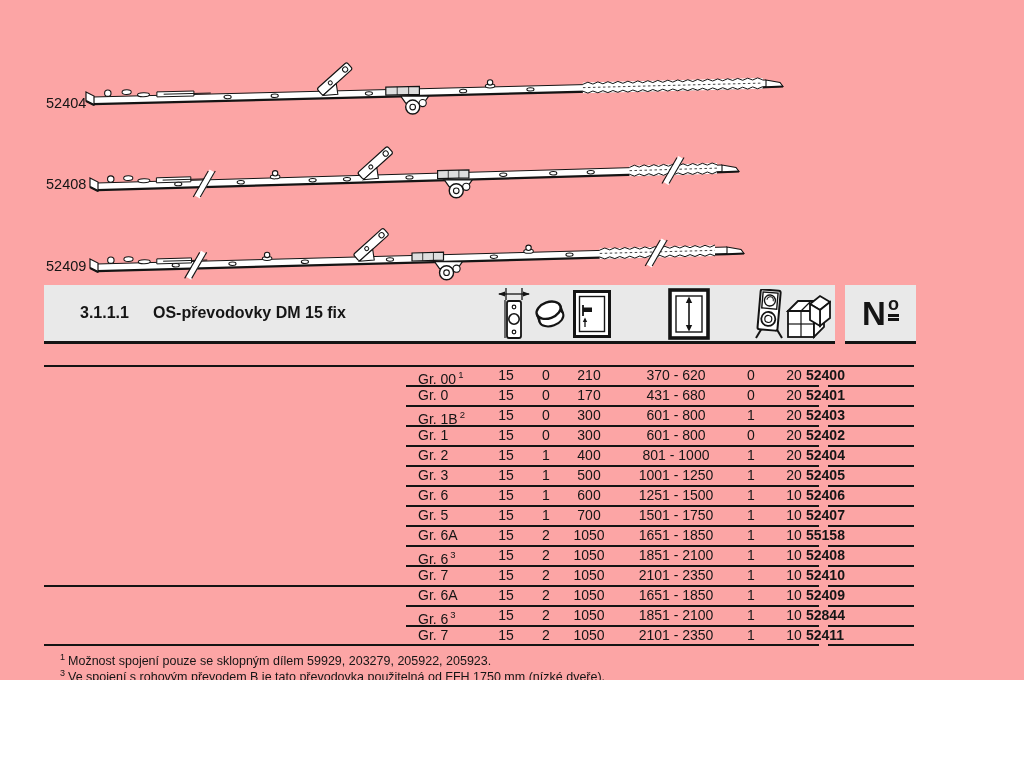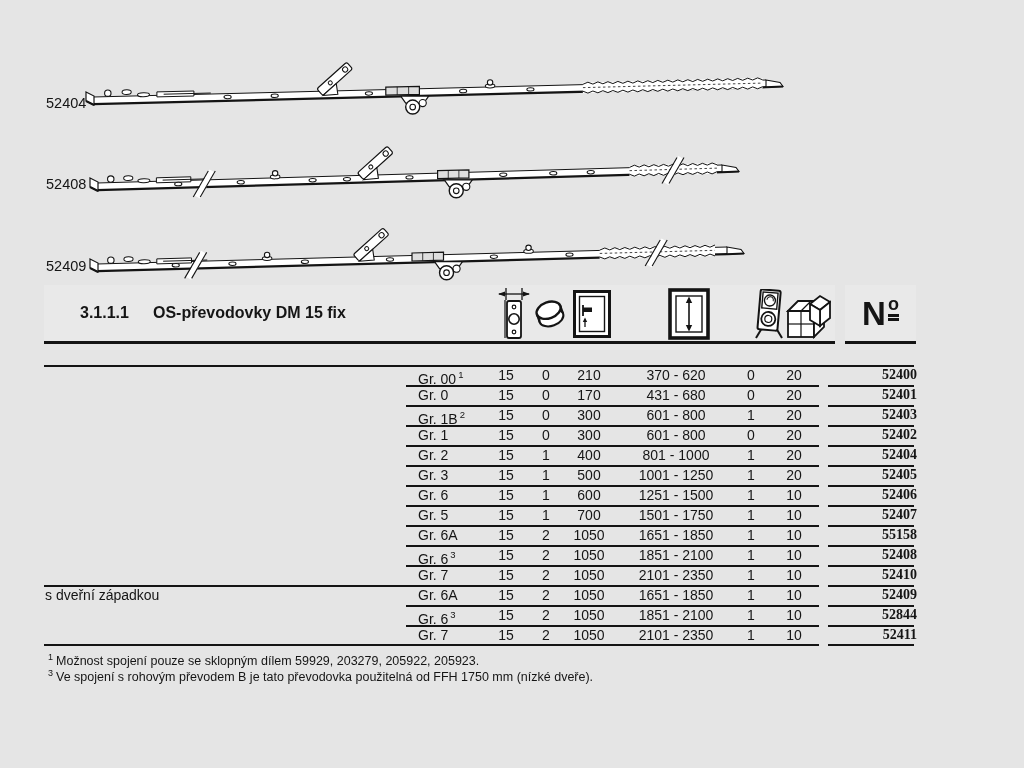--- a/index.html
+++ b/index.html
@@ -1,17 +1,17 @@
 <!DOCTYPE html>
 <html><head>
 <meta charset="utf-8">
 <style>
   html,body{margin:0;padding:0;background:#fff;}
   body{width:1024px;height:768px;font-family:"Liberation Sans",sans-serif;color:#151515;}
-  .page{position:relative;width:1024px;height:768px;background:#e5e5e5;overflow:hidden;}
+  .page{position:relative;width:1024px;height:680px;background:#fca5a5;overflow:hidden;}
   
   #drawlayer{position:absolute;left:0;top:0;width:1024px;height:300px;}
   .drw-label{position:absolute;left:46px;font-size:14.5px;}
   
   .hdr-bar{position:absolute;left:44px;top:285px;width:791px;height:56px;background:#e9e9e9;border-bottom:3px solid #141414;}
   .no-box{position:absolute;left:845px;top:285px;width:71px;height:56px;background:#e9e9e9;border-bottom:3px solid #141414;display:flex;align-items:center;justify-content:center;}
   .sec-num,.sec-title{position:absolute;top:0;height:56px;line-height:56px;font-weight:bold;font-size:16px;white-space:nowrap;}
   .sec-num{left:36px;}
   .sec-title{left:109px;}
   .hicon{position:absolute;}
@@ -24,24 +24,24 @@
   .cell{position:absolute;top:0;height:20px;line-height:20px;white-space:nowrap;}
   .c-section{left:1px;width:360px;}
   .c-group{left:374px;width:120px;}
   .c-group sup{font-size:9.5px;margin-left:2px;}
   .c-dm{left:442px;width:40px;text-align:center;}
   .c-v2{left:482px;width:40px;text-align:center;}
   .c-v3{left:511px;width:68px;text-align:center;}
   .c-ffh{left:575px;width:114px;text-align:center;}
   .c-v5{left:687px;width:40px;text-align:center;}
   .c-pack{left:730px;width:40px;text-align:center;}
-  .c-art{left:801px;width:72px;text-align:right;font-weight:bold;font-family:Liberation Serif, serif;}
+  .c-art{left:762px;width:72px;text-align:left;font-weight:bold;}
   .hline{position:absolute;background:#141414;}
   
-  .fns{position:absolute;left:48px;top:649px;font-size:12.5px;}
+  .fns{position:absolute;left:60px;top:649px;font-size:12.5px;}
   .fn{height:16px;line-height:16px;white-space:nowrap;}
   .fn sup{font-size:9px;margin-right:3px;}
 </style>
 </head>
 <body>
 
 <div class="page">
 
   <svg id="drawlayer" xmlns="http://www.w3.org/2000/svg">
       <g>
@@ -393,21 +393,20 @@
       <div class="trow" style="top: 260px;">
         <div class="cell c-group">Gr. 7</div>
         <div class="cell c-dm">15</div>
         <div class="cell c-v2">2</div>
         <div class="cell c-v3">1050</div>
         <div class="cell c-ffh">2101 - 2350</div>
         <div class="cell c-v5">1</div>
         <div class="cell c-pack">10</div>
         <div class="cell c-art">52411</div>
       </div>
-      <div class="cell c-section" style="top: 220px;">s dveřní západkou</div>
       <div class="hline" style="top: 0px; left: 0px; width: 870px; height: 2px;"></div>
       <div class="hline" style="top: 20px; left: 362px; width: 413px; height: 1.5px;"></div>
       <div class="hline" style="top: 20px; left: 784px; width: 86px; height: 1.5px;"></div>
       <div class="hline" style="top: 40px; left: 362px; width: 413px; height: 1.5px;"></div>
       <div class="hline" style="top: 40px; left: 784px; width: 86px; height: 1.5px;"></div>
       <div class="hline" style="top: 60px; left: 362px; width: 413px; height: 1.5px;"></div>
       <div class="hline" style="top: 60px; left: 784px; width: 86px; height: 1.5px;"></div>
       <div class="hline" style="top: 80px; left: 362px; width: 413px; height: 1.5px;"></div>
       <div class="hline" style="top: 80px; left: 784px; width: 86px; height: 1.5px;"></div>
       <div class="hline" style="top: 100px; left: 362px; width: 413px; height: 1.5px;"></div>

